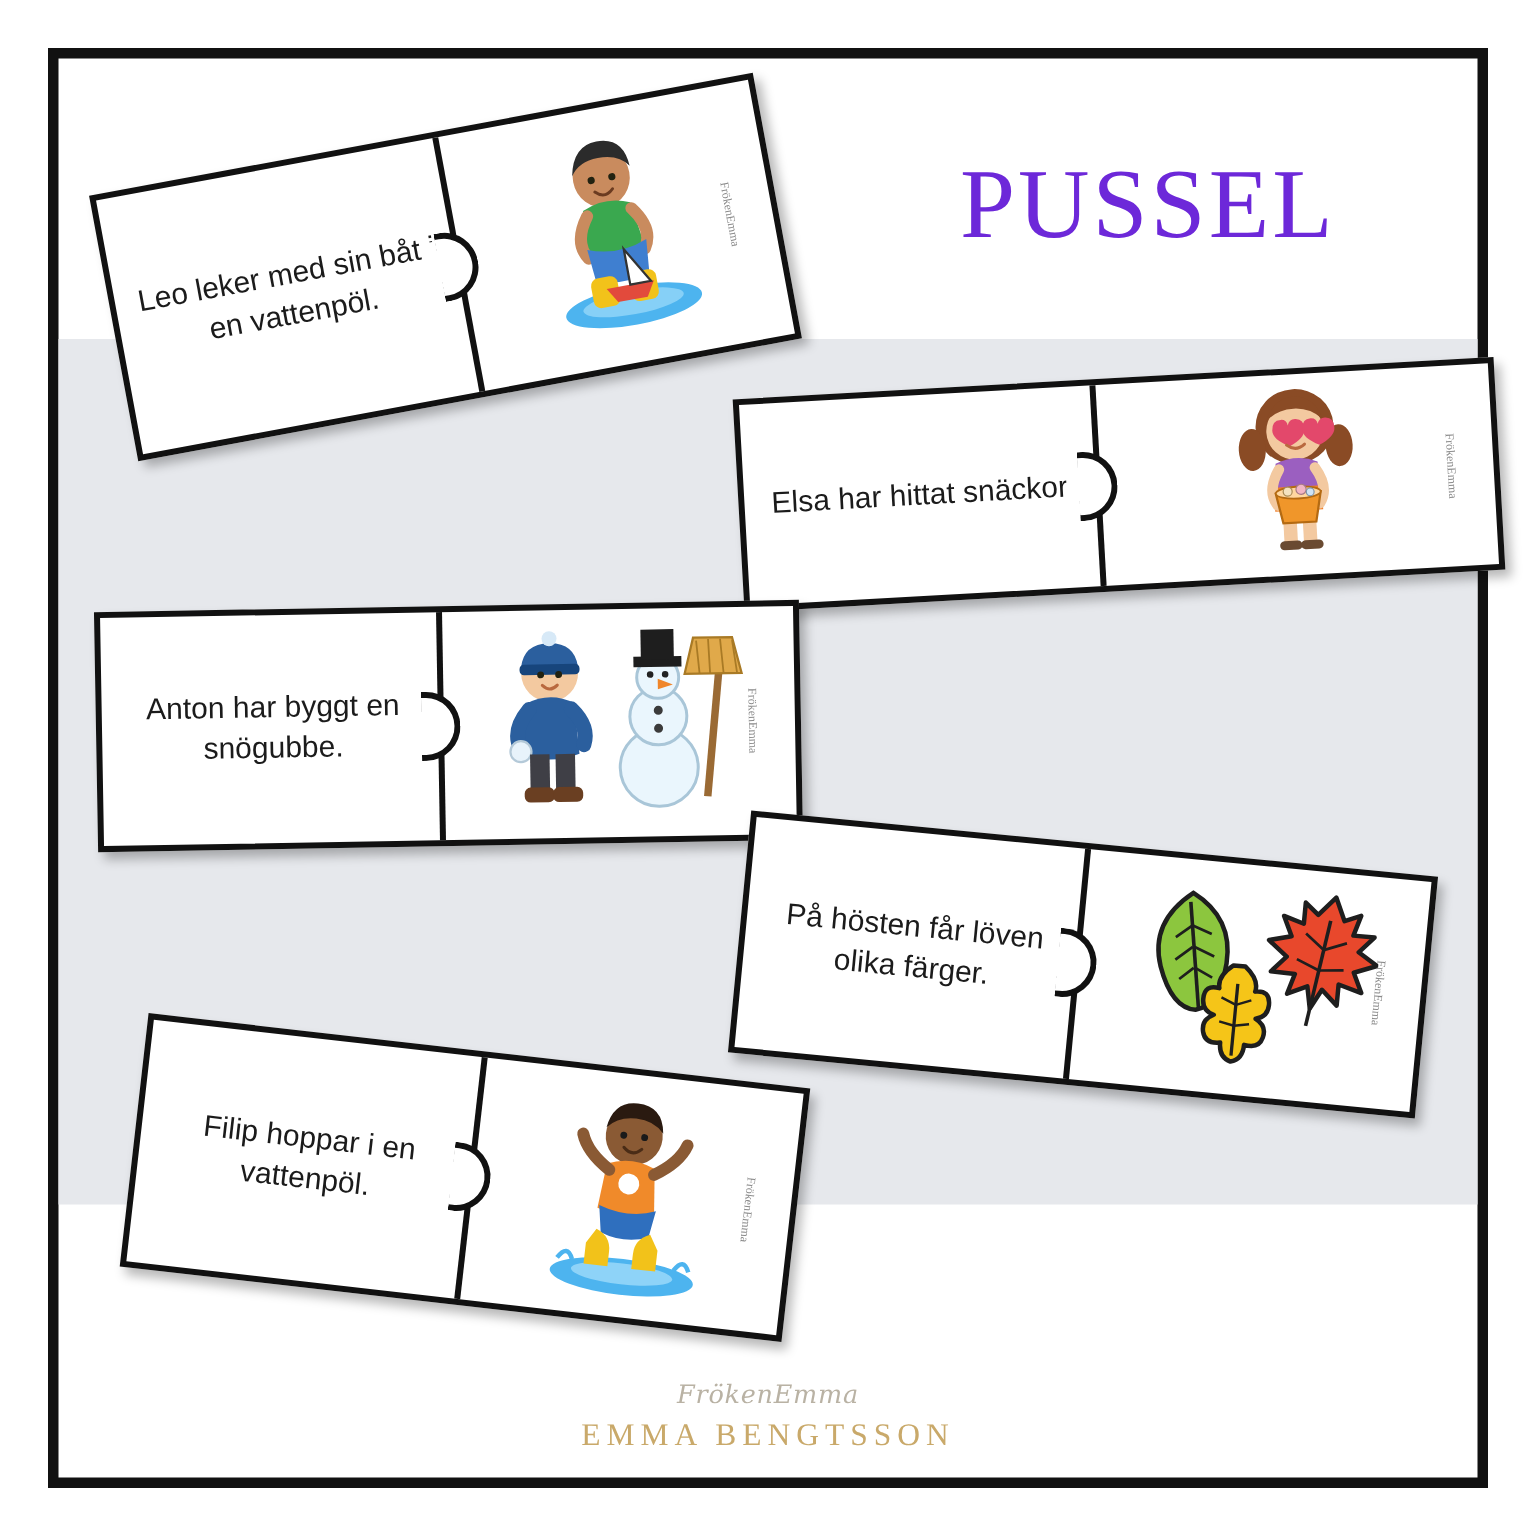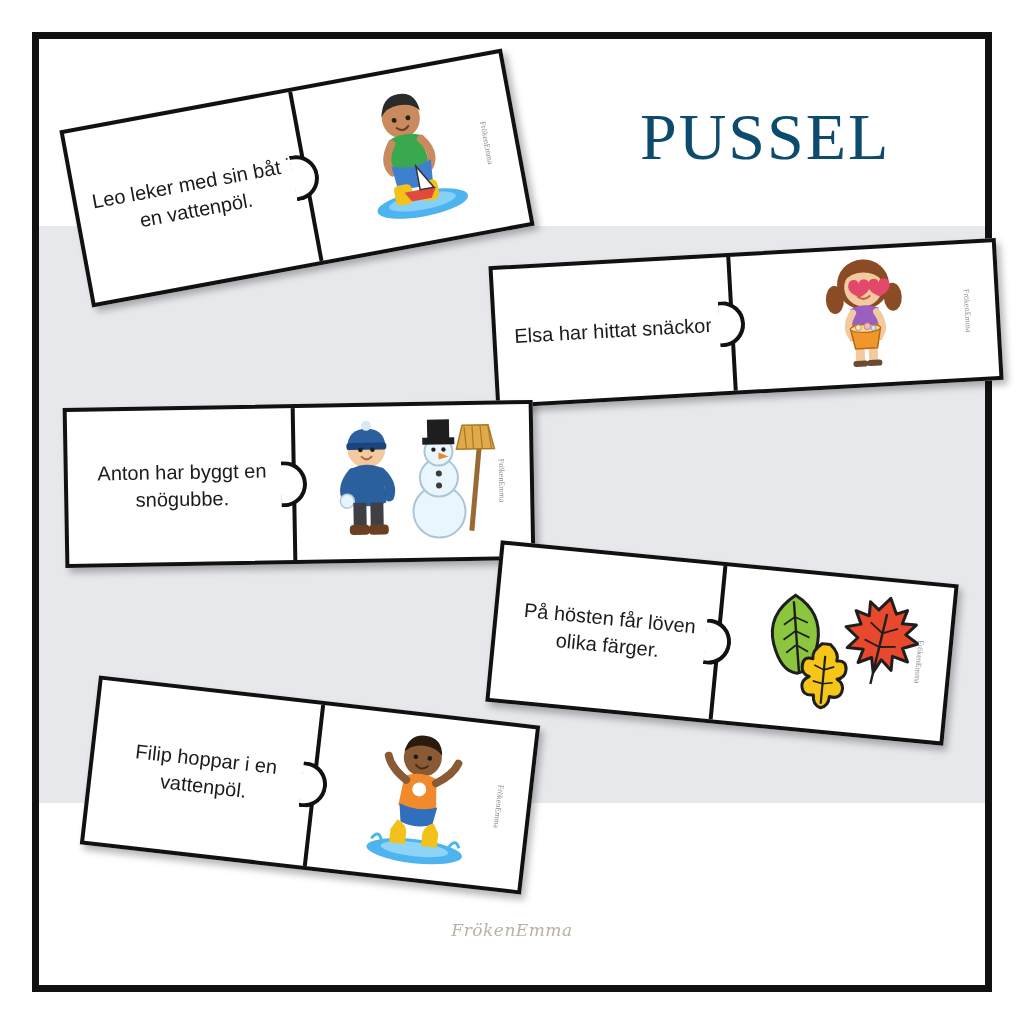--- a/index.html
+++ b/index.html
@@ -43,21 +43,21 @@
     background: #e6e8ec;
   }
 
   .title {
     position: absolute;
     left: 640px;
     top: 104px;
     font-family: "Liberation Serif", serif;
     font-size: 66px;
     letter-spacing: 2px;
-    color: #0c4a6e;
+    color: #6d28d9;
     font-weight: 400;
     line-height: 1;
   }
 
   
   .card {
     position: absolute;
     display: flex;
     background: #ffffff;
     border: 4px solid #111111;
@@ -343,15 +343,16 @@
 
         <path d="M54 98 q10 4 10 14 l0 10 l-16 0 l0 -14z" fill="#f2c21a"></path>
         <path d="M90 98 q-10 4 -10 14 l0 10 l16 0 l0 -14z" fill="#f2c21a"></path>
       </svg>
       <div class="sig">FrökenEmma</div>
     </div>
   </div>
 
   <div class="footer">
     <div class="handwritten">FrökenEmma</div>
+    <div class="brand">EMMA BENGTSSON</div>
   </div>
 
 </div>
 
 </body></html>

